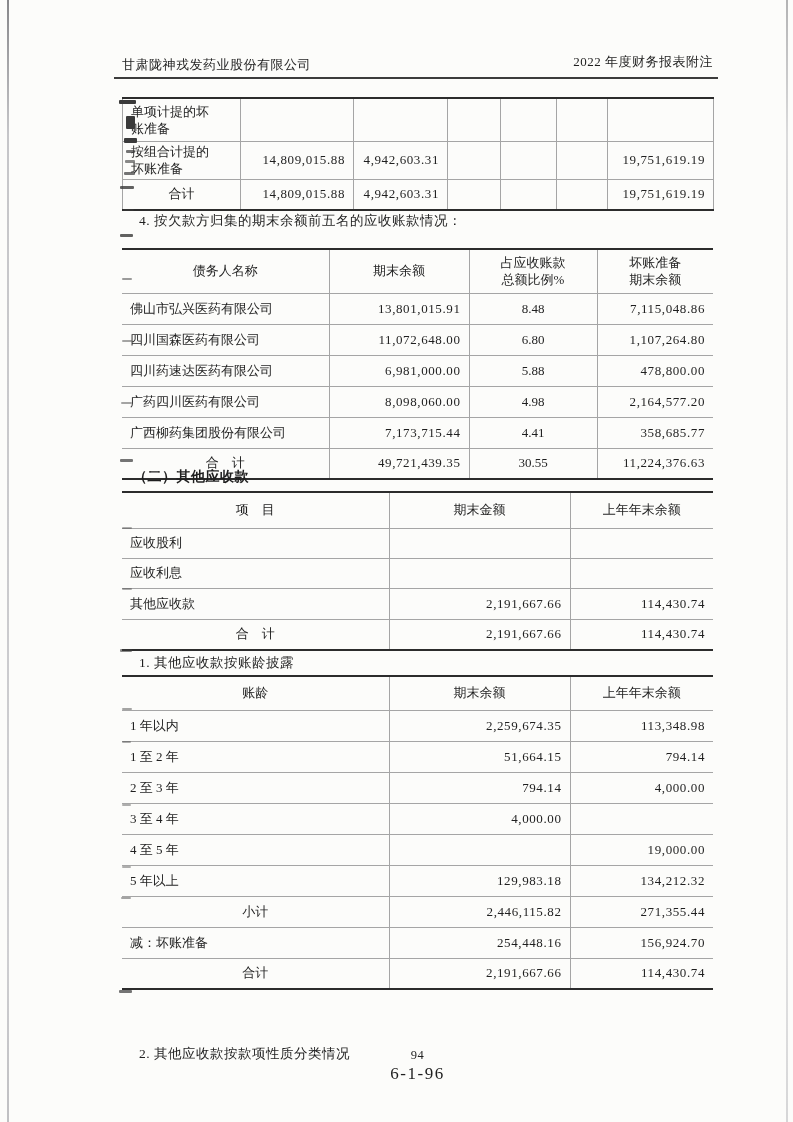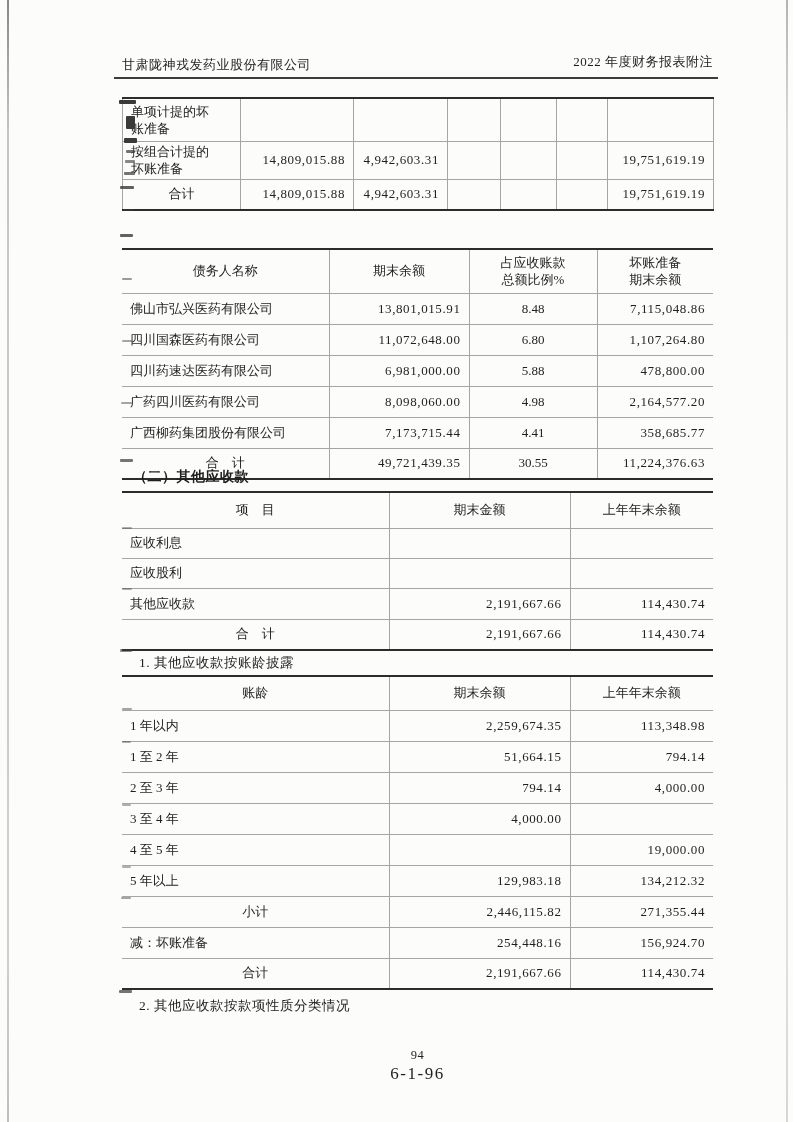--- a/index.html
+++ b/index.html
@@ -84,20 +84,21 @@
       <td class="num">14,809,015.88</td>
       <td class="num">4,942,603.31</td>
       <td></td>
       <td></td>
       <td></td>
       <td class="num">19,751,619.19</td>
     </tr>
   </tbody>
     </table>
 
+  <div class="abs heading" style="left:139px; top:212px;">4. 按欠款方归集的期末余额前五名的应收账款情况：</div>
 
   <table class="tbl t234 abs" style="left:122px; top:248px; width:591px;">
     <colgroup>
         <col style="width:207px">
         <col style="width:140px">
         <col style="width:128px">
         <col style="width:116px">
       </colgroup>
     <tbody>
         <tr style="height:44px">
@@ -155,26 +156,26 @@
         <col style="width:181px">
         <col style="width:143px">
       </colgroup>
     <tbody>
         <tr style="height:36px">
       <td class="hcell">项　目</td>
       <td class="hcell">期末金额</td>
       <td class="hcell">上年年末余额</td>
     </tr>
     <tr style="height:30px">
+      <td class="al">应收股利</td>
+      <td class="num"></td>
+      <td class="num"></td>
+    </tr>
+    <tr style="height:30px">
       <td class="al">应收利息</td>
-      <td class="num"></td>
-      <td class="num"></td>
-    </tr>
-    <tr style="height:30px">
-      <td class="al">应收股利</td>
       <td class="num"></td>
       <td class="num"></td>
     </tr>
     <tr style="height:31px">
       <td class="al">其他应收款</td>
       <td class="num">2,191,667.66</td>
       <td class="num">114,430.74</td>
     </tr>
     <tr style="height:31px">
       <td class="ac">合　计</td>
@@ -239,21 +240,21 @@
       <td class="num">156,924.70</td>
     </tr>
     <tr style="height:31px">
       <td class="ac">合计</td>
       <td class="num">2,191,667.66</td>
       <td class="num">114,430.74</td>
     </tr>
   </tbody>
     </table>
 
-  <div class="abs heading" style="left:139px; top:997px;">2. 其他应收款按款项性质分类情况</div>
+  <div class="abs heading" style="left:139px; top:1045px;">2. 其他应收款按款项性质分类情况</div>
 
   <div class="abs footer-num" style="left:122px; top:1048px; width:591px;">94</div>
   <div class="abs footer-code" style="left:122px; top:1064px; width:591px;">6-1-96</div>
 
   <div class="mark" style="left:119px; top:100px; width:17px; height:4px;"></div>
   <div class="mark" style="left:126px; top:116px; width:9px; height:13px;"></div>
   <div class="mark" style="left:124px; top:138px; width:13px; height:5px;"></div>
   <div class="mark" style="left:126px; top:150px; width:9px; height:3px; opacity:0.7;"></div>
   <div class="mark" style="left:125px; top:160px; width:10px; height:3px; opacity:0.6;"></div>
   <div class="mark" style="left:124px; top:172px; width:11px; height:3px; opacity:0.7;"></div>

